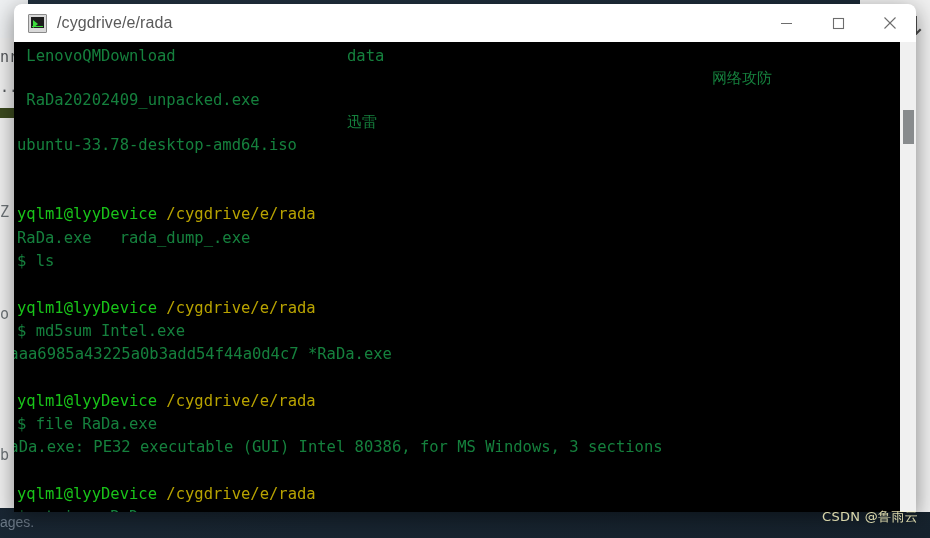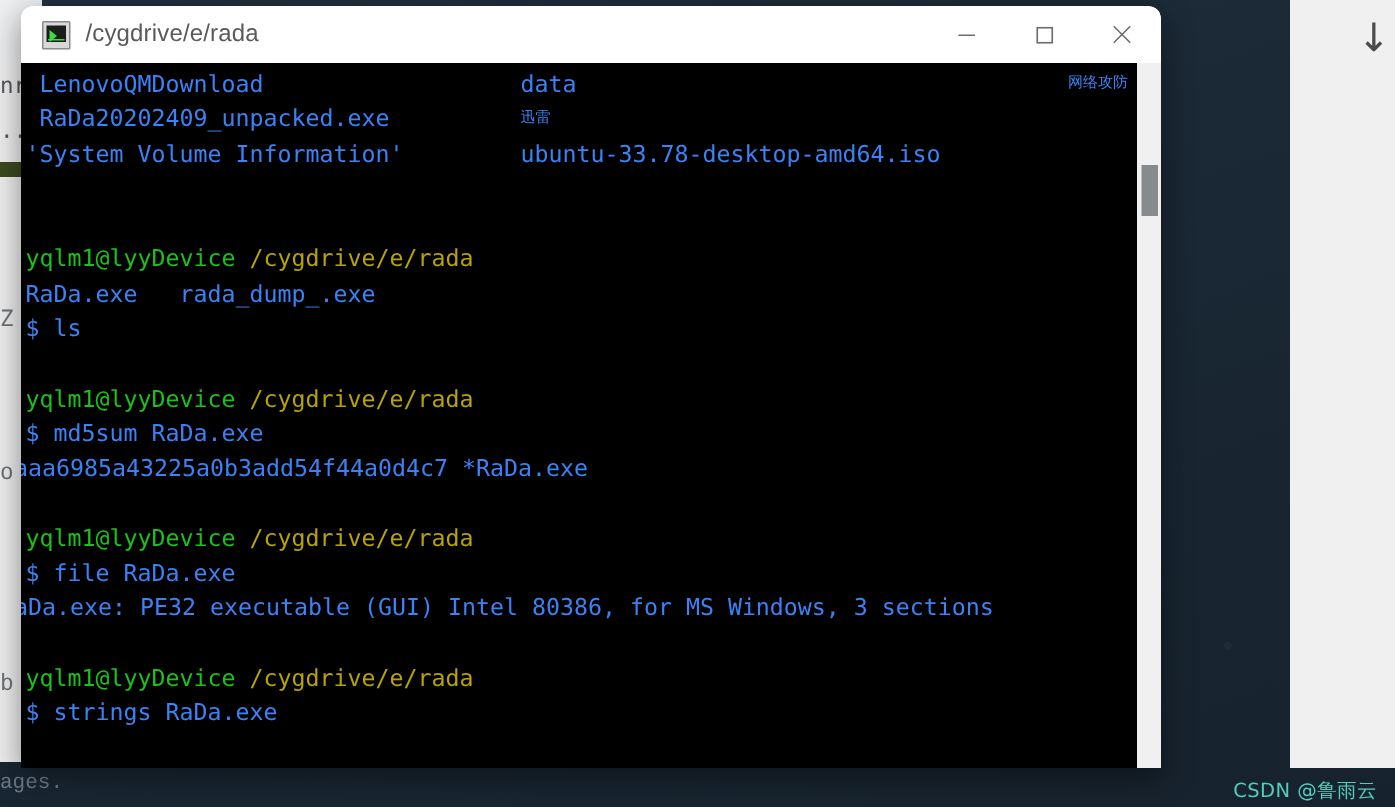--- a/index.html
+++ b/index.html
@@ -73,21 +73,21 @@
     font-size: 26px;
     line-height: 24px;
     font-family: "DejaVu Sans", sans-serif;
   }
 
   
   #window {
     position: absolute;
     left: 14px;
     top: 4px;
-    width: 760px;
+    width: 902px;
     height: 508px;
     border-radius: 8px 8px 0 0;
     box-shadow: 0 6px 22px rgba(0,0,0,.45);
     overflow: hidden;
     z-index: 10;
   }
 
   
   #titlebar {
     height: 38px;
@@ -169,27 +169,27 @@
     font-family: "DejaVu Sans Mono", monospace;
     font-size: 15.5px;
     line-height: 23.3px;
     white-space: pre;
     color: #cfd6dc;
     letter-spacing: 0px;
   }
   .line.blank { color: transparent; }
   .c-green  { color: #19c319; }
   .c-yellow { color: #b8a300; }
-  .c-grey   { color: #3b82f6; }
+  .c-grey   { color: #15803d; }
   .ls-row {
     display: flex;
   }
   .ls-col1 { width: 330px; flex: 0 0 330px; }
   .ls-col2 { width: 365px; flex: 0 0 365px; }
-  .ls-col3 { flex: 0 0 auto; font-family: Liberation Mono, monospace; font-size: 10px; }
+  .ls-col3 { flex: 0 0 auto; font-family: Liberation Sans, sans-serif; font-size: 15px; margin-top: 21px; }
 
   
   #scrollbar {
     width: 15px;
     flex: 0 0 15px;
     background: #f0f0f0;
     position: relative;
     border-left: 1px solid #f0f0f0;
   }
   #scroll-thumb {
@@ -198,33 +198,33 @@
     top: 68px;
     width: 11px;
     height: 34px;
     background: #888b8d;
   }
 
   
   #watermark {
     position: absolute;
     right: 12px;
-    bottom: 2px;
+    bottom: 12px;
     font-family: "DejaVu Sans", "Liberation Sans", sans-serif;
     font-size: 13px;
-    color: #5eead4;
+    color: #fef9c3;
     opacity: .85;
     white-space: nowrap;
     z-index: 40;
     letter-spacing: .3px;
   }
   #bg-bottom-text {
     position: absolute;
     left: 0; top: 514px;
-    font-family: Liberation Mono, monospace;
+    font-family: Liberation Sans, sans-serif;
     font-size: 14px;
     color: #6d7b89;
     z-index: 3;
     white-space: pre;
   }
 </style>
 </head>
 <body>
 
 <div id="desktop">
@@ -282,35 +282,34 @@
       <div class="line ls-row">
         <span class="ls-col1 c-grey"> LenovoQMDownload</span>
         <span class="ls-col2 c-grey">data</span>
         <span class="ls-col3 c-grey">网络攻防</span>
       </div>
       <div class="line ls-row">
         <span class="ls-col1 c-grey"> RaDa20202409_unpacked.exe</span>
         <span class="ls-col3 c-grey">迅雷</span>
       </div>
       <div class="line ls-row">
-        <span class="ls-col1 c-grey">'System Volume Information'</span>
         <span class="ls-col2 c-grey">ubuntu-33.78-desktop-amd64.iso</span>
         <span class="ls-col3 c-grey"></span>
       </div>
 
       <div class="line blank">&nbsp;</div>
 
       <div class="line blank">&nbsp;</div>
       <div class="line"><span class="c-green">yqlm1@lyyDevice</span><span class="c-grey"> </span><span class="c-yellow">/cygdrive/e/rada</span></div>
       <div class="line c-grey">RaDa.exe   rada_dump_.exe</div>
       <div class="line c-grey">$ ls</div>
 
       <div class="line blank">&nbsp;</div>
       <div class="line"><span class="c-green">yqlm1@lyyDevice</span><span class="c-grey"> </span><span class="c-yellow">/cygdrive/e/rada</span></div>
-      <div class="line c-grey">$ md5sum RaDa.exe</div>
+      <div class="line c-grey">$ md5sum Intel.exe</div>
       <div class="line c-grey" style="margin-left:-17px;">caaa6985a43225a0b3add54f44a0d4c7 *RaDa.exe</div>
 
       <div class="line blank">&nbsp;</div>
       <div class="line"><span class="c-green">yqlm1@lyyDevice</span><span class="c-grey"> </span><span class="c-yellow">/cygdrive/e/rada</span></div>
       <div class="line c-grey">$ file RaDa.exe</div>
       <div class="line c-grey" style="margin-left:-17px;">RaDa.exe: PE32 executable (GUI) Intel 80386, for MS Windows, 3 sections</div>
 
       <div class="line blank">&nbsp;</div>
       <div class="line"><span class="c-green">yqlm1@lyyDevice</span><span class="c-grey"> </span><span class="c-yellow">/cygdrive/e/rada</span></div>
       <div class="line c-grey">$ strings RaDa.exe</div>

